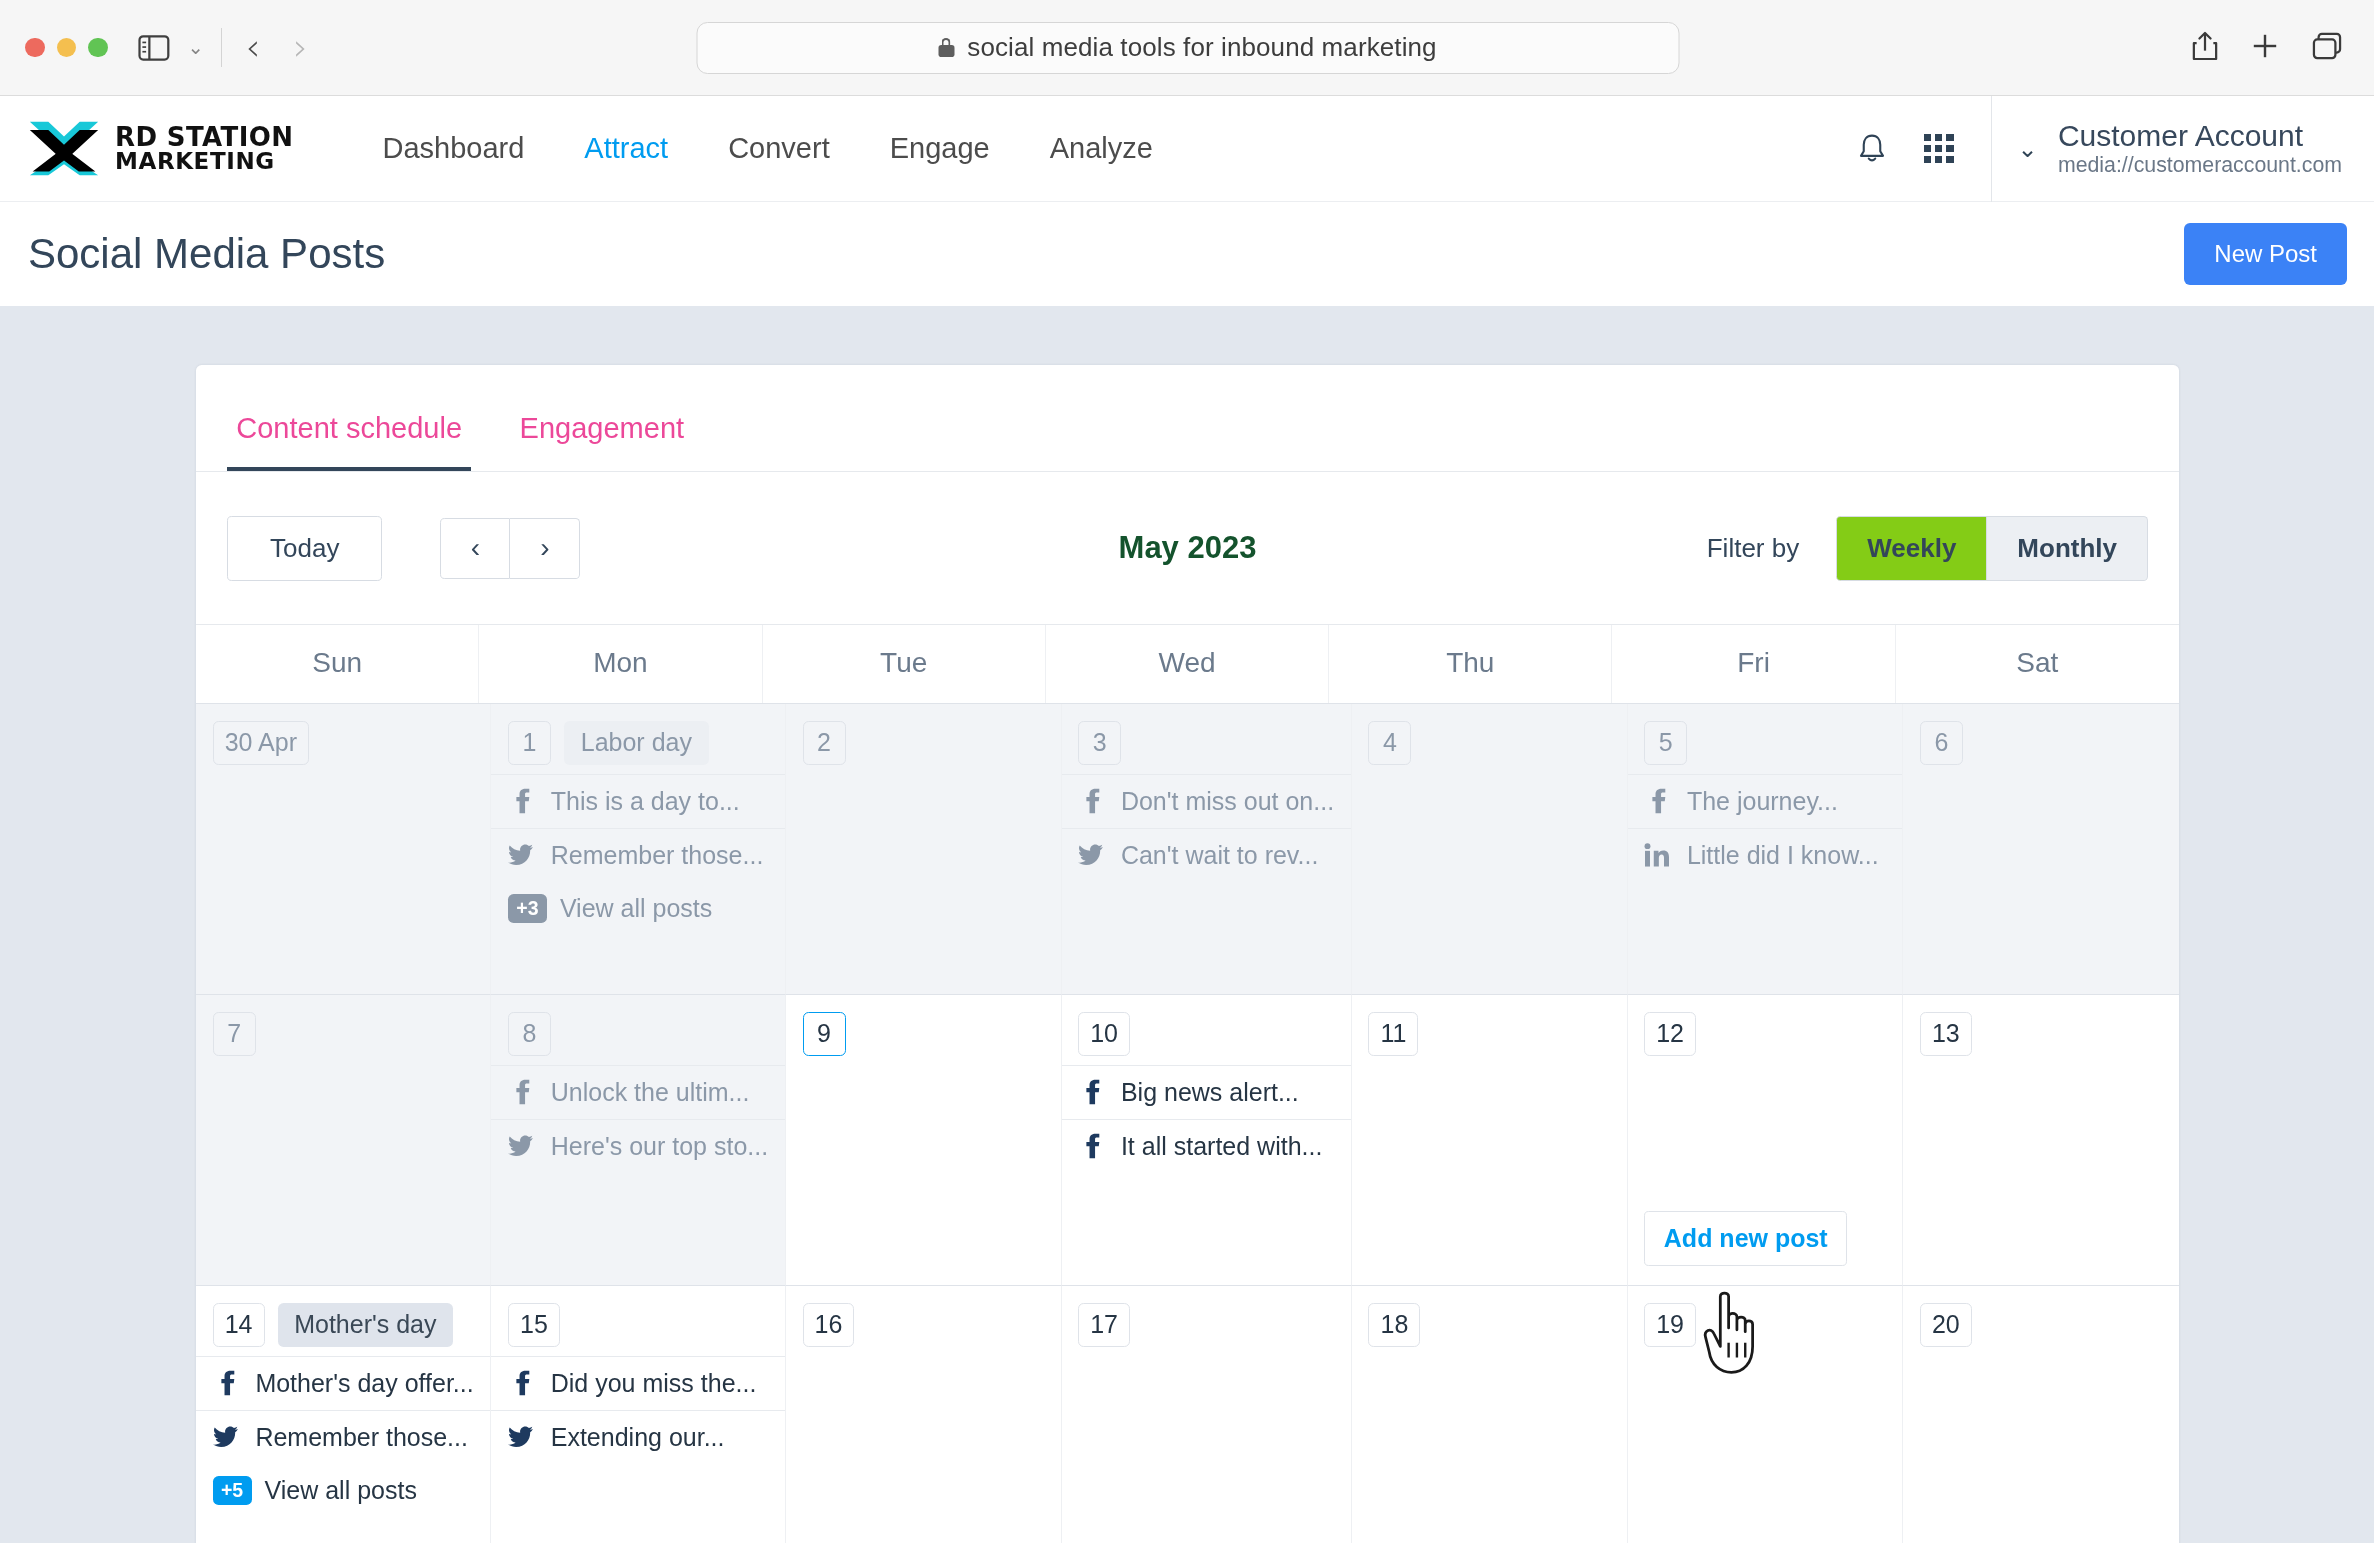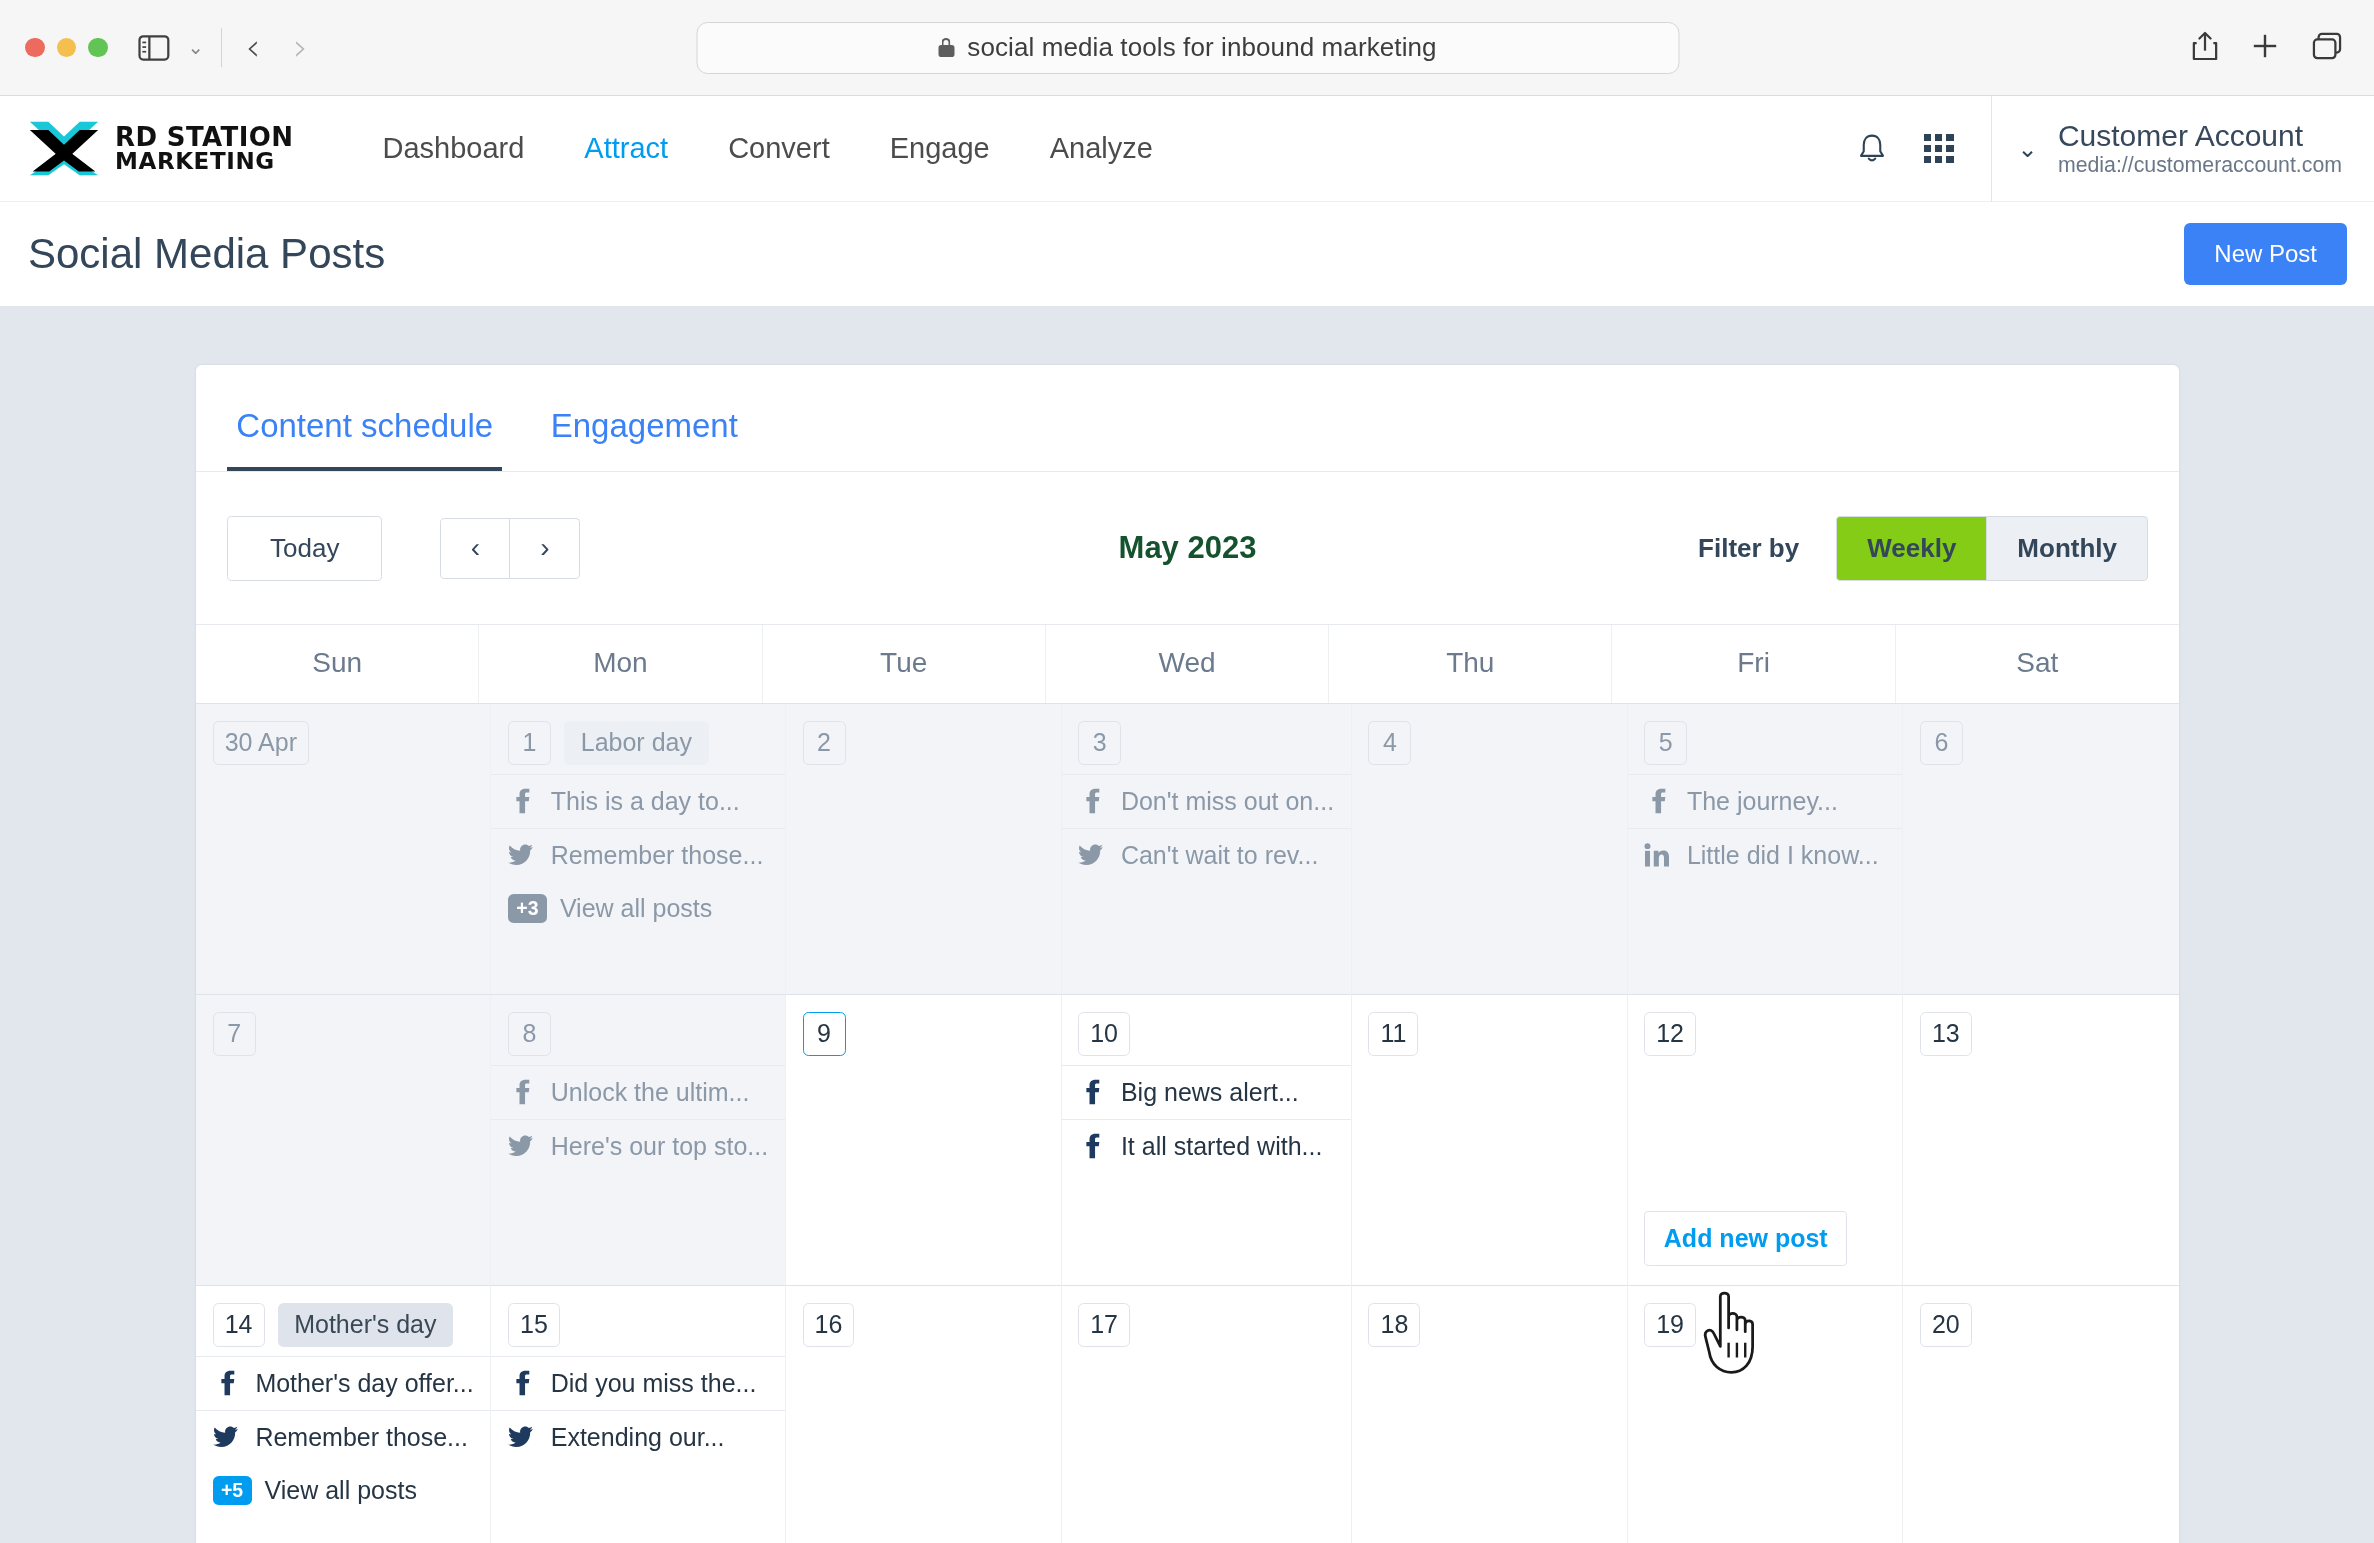--- a/index.html
+++ b/index.html
@@ -133,22 +133,22 @@
   }
 
   .tabs {
     display: flex;
     padding-left: 31px;
     border-bottom: 0.9px solid #e6e9ed;
     height: 107px;
     align-items: flex-end;
   }
   .tab {
-    font-size: 33px;
-    color: #3b82f6;
+    font-size: 29px;
+    color: #ec4899;
     padding: 0 9.3px 22px 9.3px;
     margin-right: 39px;
     cursor: pointer;
     border-bottom: 4.6px solid transparent;
   }
   .tab.active { border-bottom-color: #33465a; }
 
   .toolbar {
     height: 153px;
     display: flex; align-items: center;
@@ -177,21 +177,21 @@
     font-family: "Liberation Sans", sans-serif;
   }
   .nav-group button:first-child { border-radius: 4.6px 0 0 4.6px; }
   .nav-group button:last-child { border-radius: 0 4.6px 4.6px 0; border-left: none; }
 
   .month-label {
     position: absolute; left: 50%; transform: translateX(-50%);
     font-size: 31px; font-weight: 700; color: #14532d;
   }
   .filter-wrap { margin-left: auto; display: flex; align-items: center; gap: 37px; }
-  .filter-label { font-size: 26px; color: #33465a; font-weight: 700; }
+  .filter-label { font-size: 26px; color: #33465a; font-weight: 400; }
   .seg { display: flex; }
   .seg button {
     border: 0.9px solid #d7dce3;
     background: #84cc16;
     color: #33465a;
     font-size: 26px; font-weight: 700;
     padding: 16px 30px;
     cursor: pointer;
     font-family: "Liberation Sans", sans-serif;
   }

